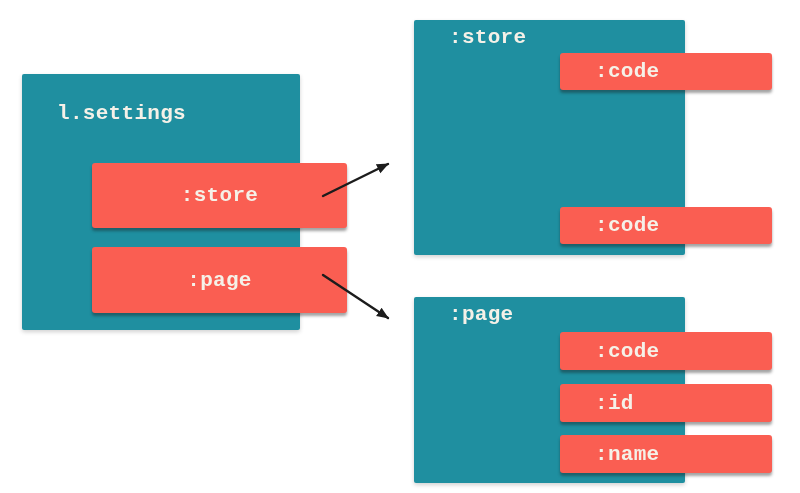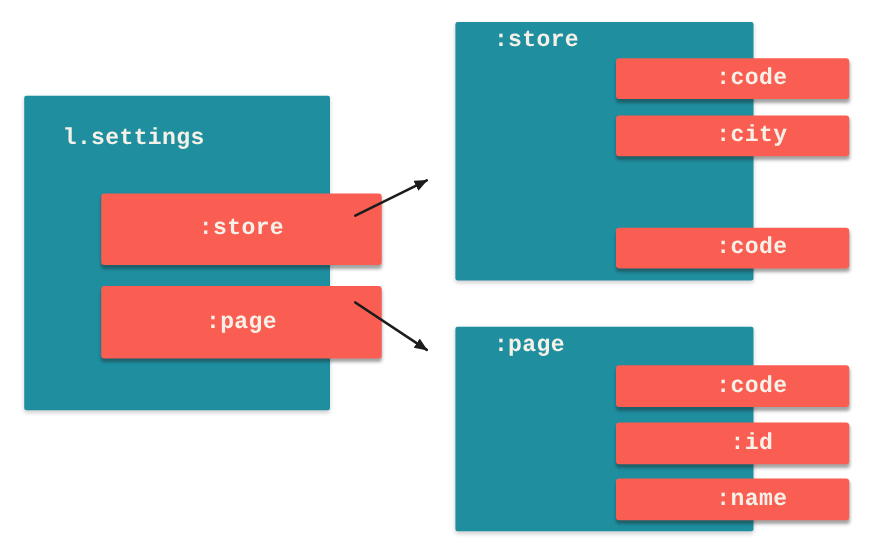--- a/index.html
+++ b/index.html
@@ -37,56 +37,53 @@
     box-shadow: 0 3px 3px rgba(25,25,25,0.40);
     display: flex;
     align-items: center;
     color: var(--text, #f5f1e8);
     font-size: 21px;
     font-weight: bold;
     letter-spacing: 0.3px;
     white-space: pre;
   }
   .bar.center { justify-content: center; }
-  .bar.left   { justify-content: center; padding-left: 35px; }
+  .bar.left   { justify-content: flex-start; padding-left: 35px; }
   .arrows {
     position: absolute;
     left: 0; top: 0;
     width: 800px; height: 493px;
     pointer-events: none;
   }
   .arrows line {
     stroke: var(--arrow, #1c1c1c);
     stroke-width: 2.4;
     stroke-linecap: round;
   }
   .arrows .head { fill: var(--arrow, #1c1c1c); }
 </style>
 </head>
 <body>
 
 <div class="stage">
 
-  <section class="tbox" style="left:22px; top:74px; width:278px; height:286px;margin-top:13px;">
+  <section class="tbox" style="left:22px; top:74px; width:278px; height:256px;">
     <div class="box-title" style="top:28px;">l.settings</div>
     <div class="bar center" style="left:70px; top:89px; width:255px; height:65px;">
       <span>:store</span>
     </div>
     <div class="bar center" style="left:70px; top:173px; width:255px; height:66px;">
       <span>:page</span>
     </div>
   </section>
 
   <section class="tbox" style="left:414px; top:20px; width:271px; height:235px;">
     <div class="box-title" style="top:6px;">:store</div>
     <div class="bar left" style="left:146px; top:33px; width:212px; height:37px;">
       <span>:code</span>
-    </div>
-    <div class="bar left" style="left:146px; top:85px; width:212px; height:37px;">
-      <span>:city</span>
     </div>
     <div class="bar left" style="left:146px; top:187px; width:212px; height:37px;">
       <span>:code</span>
     </div>
   </section>
 
   <section class="tbox" style="left:414px; top:297px; width:271px; height:186px;">
     <div class="box-title" style="top:6px;">:page</div>
     <div class="bar left" style="left:146px; top:35px; width:212px; height:38px;">
       <span>:code</span>

